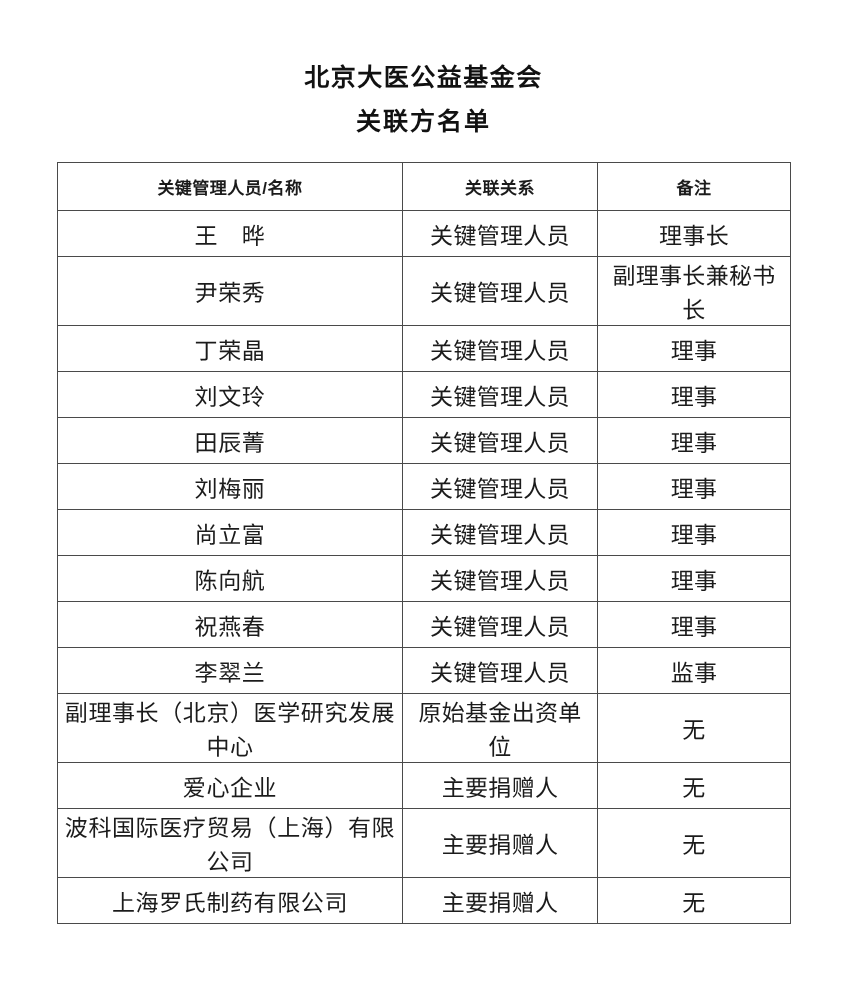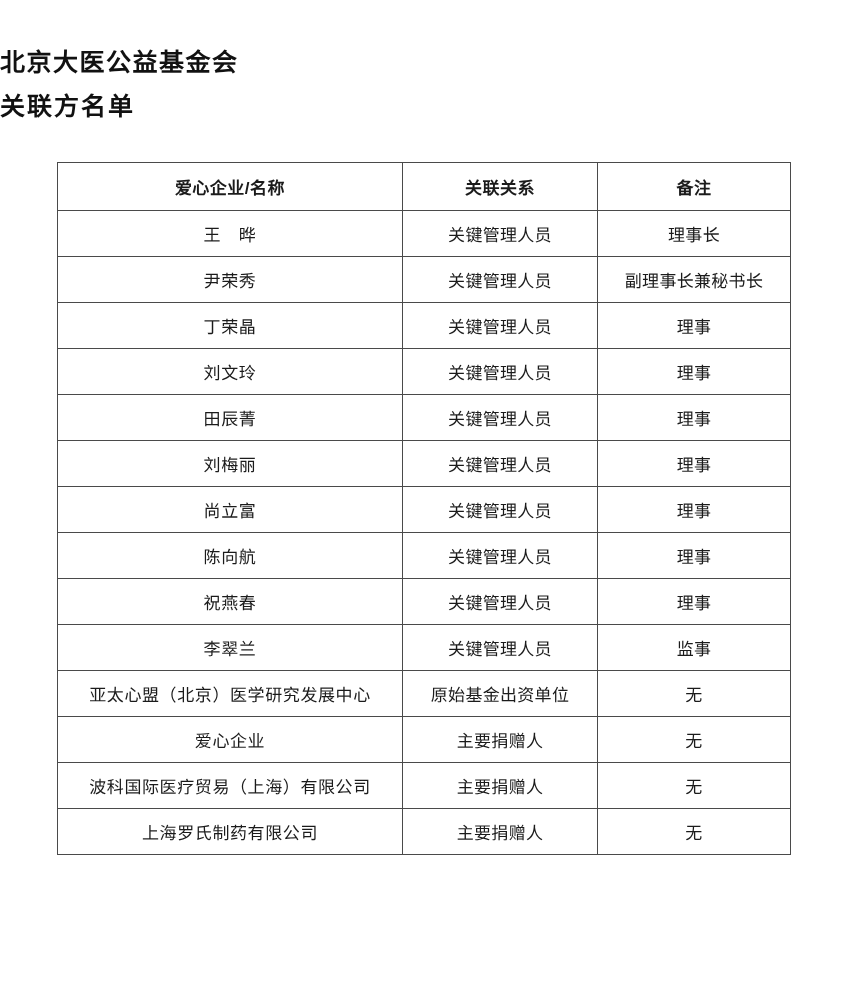--- a/index.html
+++ b/index.html
@@ -15,22 +15,23 @@
     color: #1a1a1a;
     overflow: hidden;
   }
   .page {
     position: relative;
     width: 847px;
     height: 1000px;
     background: #ffffff;
   }
   .title-block {
-    padding-top: 40px;
-    text-align: left;
+    padding-top: 58px;
+    text-align: center;
+    font-family: Liberation Mono, monospace;
   }
   .title-line {
     font-size: 25px;
     font-weight: 700;
     line-height: 44px;
     letter-spacing: 1.5px;
     color: #111111;
   }
   .title-line.secondary {
     letter-spacing: 2px;
@@ -60,21 +61,21 @@
     color: #1b1b1b;
   }
   table.related-parties thead th {
     height: 47px;
     font-size: 17px;
     font-weight: 700;
     letter-spacing: 0.5px;
   }
   table.related-parties tbody td {
     height: 45px;
-    font-size: 17px;
+    font-size: 23px;
     font-weight: 400;
     letter-spacing: 0.3px;
   }
   table.related-parties tbody td.name-cell {
     letter-spacing: 0.6px;
   }
 </style>
 </head>
 <body>
 
@@ -87,21 +88,21 @@
 
   <div class="table-wrap">
     <table class="related-parties">
       <colgroup>
         <col class="c-name">
         <col class="c-rel">
         <col class="c-remark">
       </colgroup>
       <thead>
         <tr>
-          <th>爱心企业/名称</th>
+          <th>关键管理人员/名称</th>
           <th>关联关系</th>
           <th>备注</th>
         </tr>
       </thead>
       <tbody id="table-body">
           <tr>
             <td class="name-cell">王　晔</td>
             <td>关键管理人员</td>
             <td>理事长</td>
           </tr>
@@ -144,21 +145,21 @@
             <td class="name-cell">祝燕春</td>
             <td>关键管理人员</td>
             <td>理事</td>
           </tr>
           <tr>
             <td class="name-cell">李翠兰</td>
             <td>关键管理人员</td>
             <td>监事</td>
           </tr>
           <tr>
-            <td class="name-cell">亚太心盟（北京）医学研究发展中心</td>
+            <td class="name-cell">副理事长（北京）医学研究发展中心</td>
             <td>原始基金出资单位</td>
             <td>无</td>
           </tr>
           <tr>
             <td class="name-cell">爱心企业</td>
             <td>主要捐赠人</td>
             <td>无</td>
           </tr>
           <tr>
             <td class="name-cell">波科国际医疗贸易（上海）有限公司</td>

